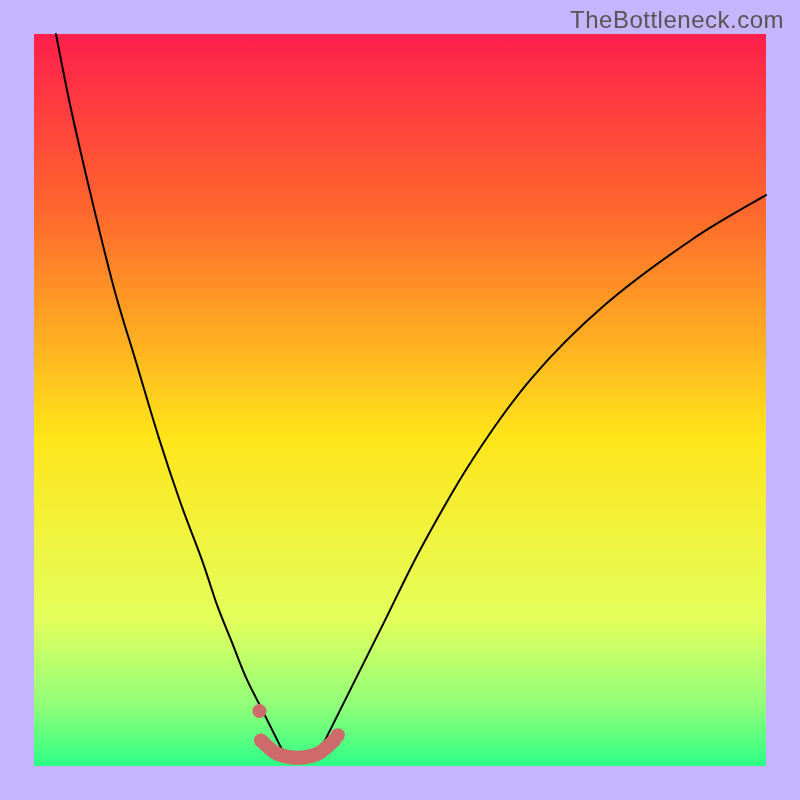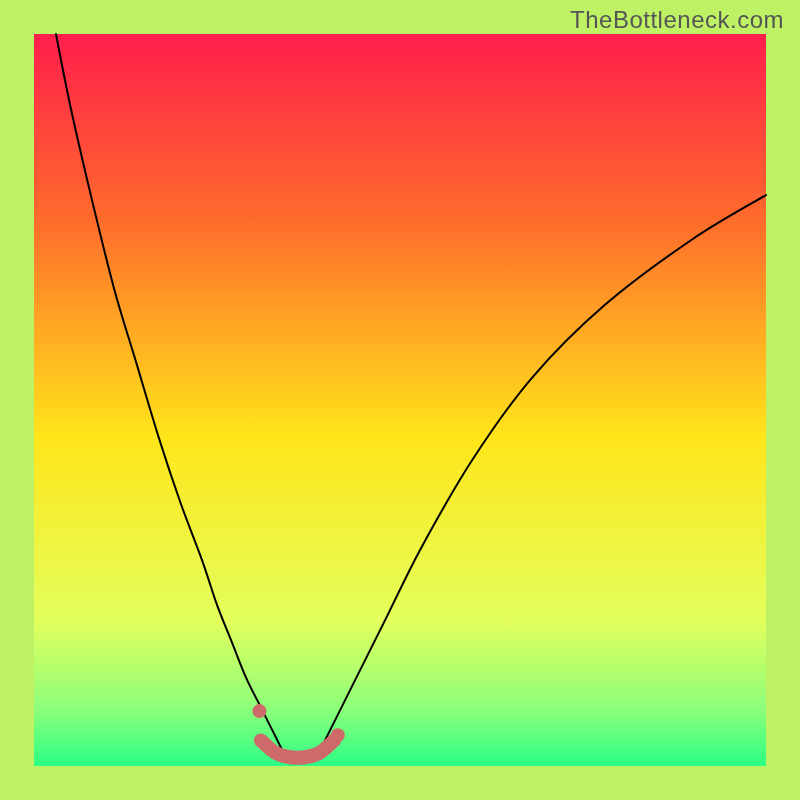--- a/index.html
+++ b/index.html
@@ -9,21 +9,21 @@
     height: 800px;
     background: #000;
     font-family: Arial, Helvetica, sans-serif;
     overflow: hidden;
   }
   .frame {
     position: absolute;
     top: 0; left: 0;
     width: 800px;
     height: 800px;
-    background: #bef264;
+    background: #c4b5fd;
     text-align: right;
   }
   .watermark {
     position: absolute;
     top: 6px;
     right: 16px;
     color: #555;
     font-size: 24px;
     font-weight: 500;
     letter-spacing: 0.5px;

